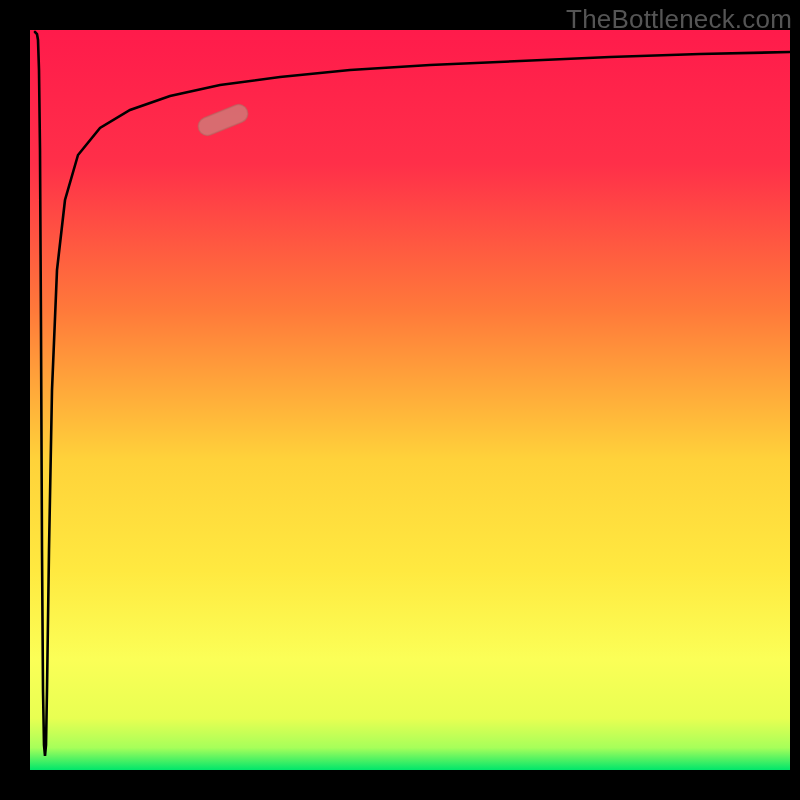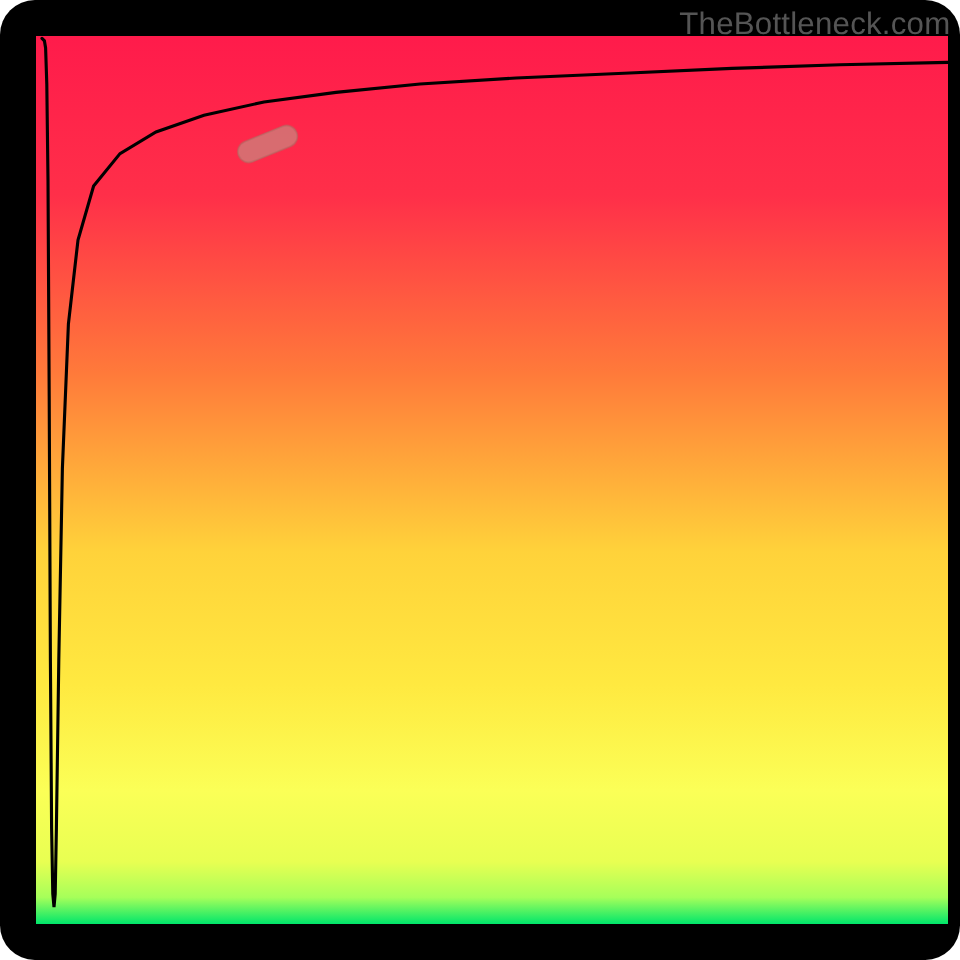--- a/index.html
+++ b/index.html
@@ -9,21 +9,20 @@
     height: 800px;
     overflow: hidden;
     background: #ffffff;
     font-family: Arial, Helvetica, sans-serif;
   }
   .frame {
     position: relative;
     width: 800px;
     height: 800px;
     background: #000000;
-    border-radius: 29px;
   }
   .plot-area {
     position: absolute;
     left: 30px;
     top: 30px;
     width: 760px;
     height: 740px;
     
   }
   .watermark {

